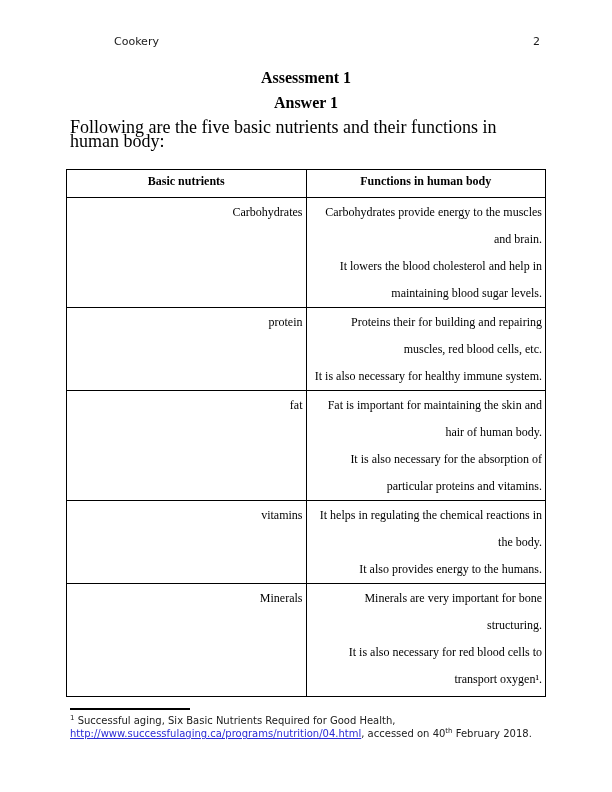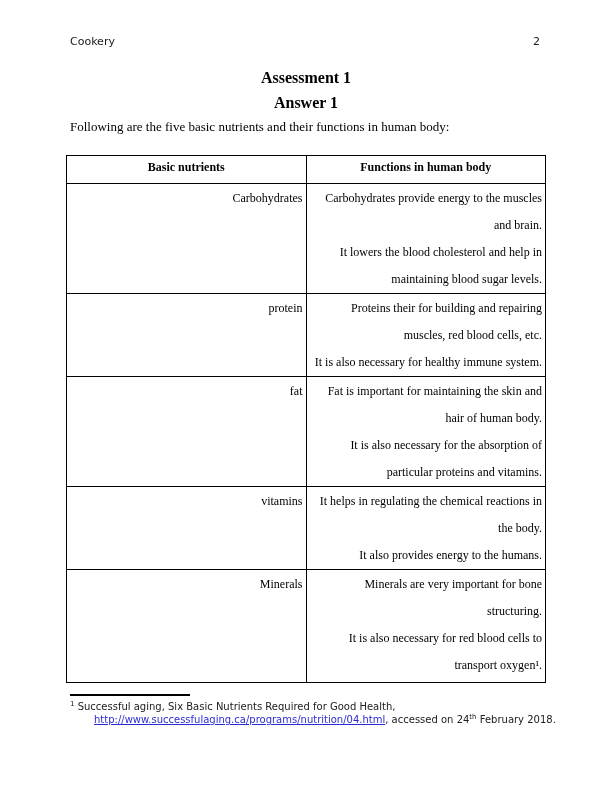--- a/index.html
+++ b/index.html
@@ -12,32 +12,33 @@
     color: #000000;
     overflow: hidden;
   }
   .page-header {
     display: flex;
     justify-content: space-between;
     padding: 35px 72px 0 70px;
     font-family: "DejaVu Sans", sans-serif;
     font-size: 11px;
     color: #1a1a1a;
+    margin-left: 44px;
   }
   .heading {
     text-align: center;
     font-weight: bold;
     font-size: 16px;
     line-height: 14px;
   }
   .heading.title { margin-top: 23px; }
   .heading.subtitle { margin-top: 11px; }
   .intro {
     margin: 10px 70px 0 70px;
-    font-size: 13px;
+    font-size: 18px;
     line-height: 14px;
   }
   table.nutrients {
     border-collapse: collapse;
     table-layout: fixed;
     width: 480px;
     margin: 21px 0 0 66px;
   }
   table.nutrients th, table.nutrients td {
     border: 1px solid #000000;
@@ -142,17 +143,17 @@
           <div class="fline">It is also necessary for red blood cells to</div>
           <div class="fline">transport oxygen¹.</div>
         </td>
       </tr>
     </tbody>
   </table>
 
   <div class="footnote">
     <div class="footnote-rule"></div>
     <div><sup>1</sup><span> Successful aging, Six Basic Nutrients Required for Good Health,</span><br>
-      <a class="fn-link" style="color: rgb(43, 43, 213); margin-left: 24px;">http://www.successfulaging.ca/programs/nutrition/04.html</a><span>, accessed on 24</span><sup>th</sup><span> February 2018.</span>
+      <a class="fn-link" style="color: rgb(43, 43, 213);">http://www.successfulaging.ca/programs/nutrition/04.html</a><span>, accessed on 40</span><sup>th</sup><span> February 2018.</span>
     </div>
   </div>
 
 </div>
 
 </body></html>

